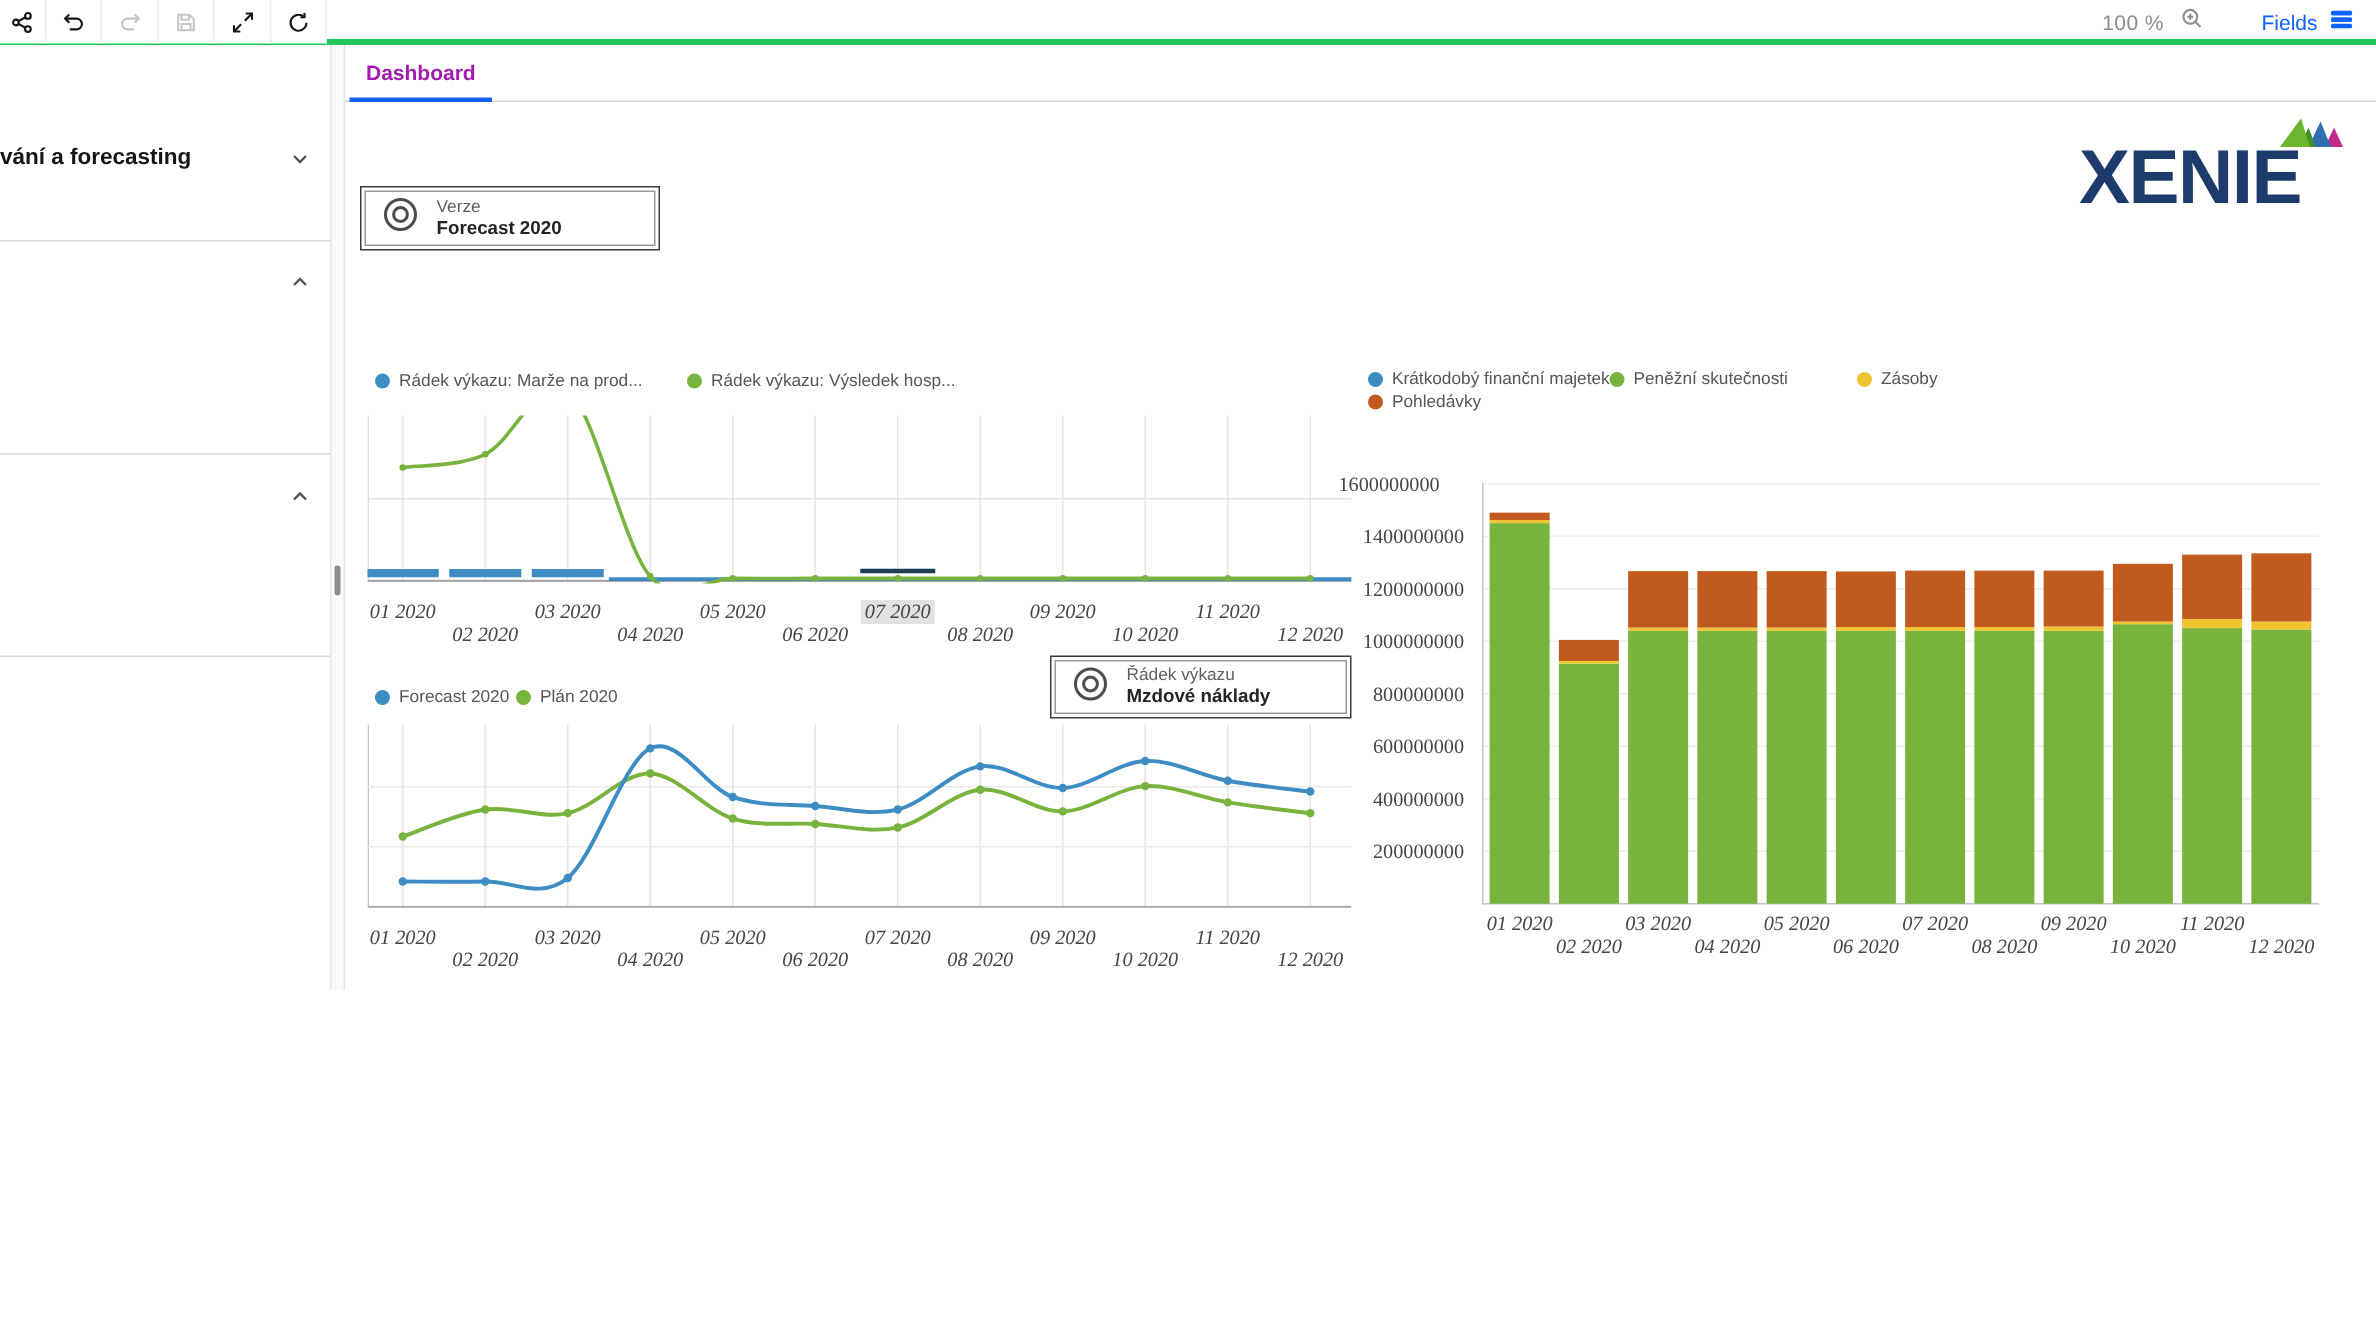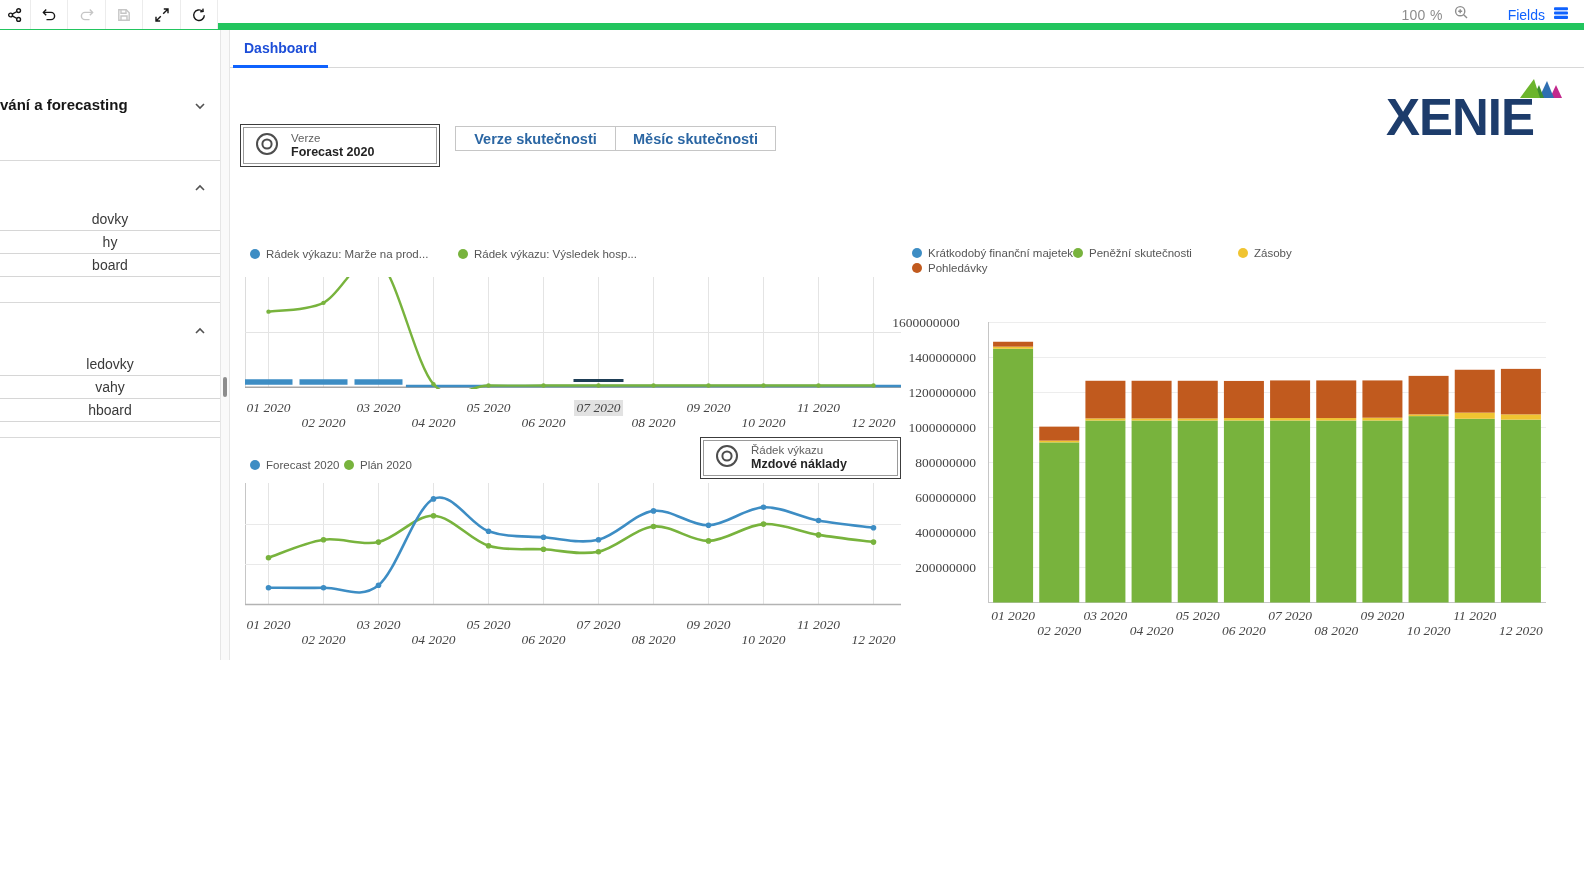--- a/index.html
+++ b/index.html
@@ -2,38 +2,38 @@
 <html><head>
 <meta charset="utf-8">
 <style>
   * { box-sizing: border-box; }
   html,body { margin:0; padding:0; }
   body {
     width:1584px; height:891px; position:relative; overflow:hidden;
     background:#fff; font-family:"Liberation Sans", sans-serif; color:#161616;
   }
   
-  .toolbar { position:absolute; left:0; top:0; width:1584px; height:30px; background:#fff; border-bottom:7px solid #22c55e; }
+  .toolbar { position:absolute; left:0; top:0; width:1584px; height:30px; background:#fff; border-bottom:4px solid #22c55e; }
   .tb-btn { position:absolute; top:0; height:29px; display:flex; align-items:center; justify-content:center; border-right:1px solid #ececec; background:#fff; cursor:pointer; }
   .tb-btn svg { display:block; }
   .tb-right { position:absolute; right:14px; top:0; height:29px; display:flex; align-items:center; gap:10px; }
   .zoom-level { font-size:14px; color:#8d8d8d; letter-spacing:.3px; }
   .fields-btn { display:flex; align-items:center; gap:7px; color:#0f62fe; font-size:14px; cursor:pointer; margin-left:28px; }
   
   .sidebar { position:absolute; left:0; top:30px; width:220px; bottom:0; background:#fff;text-align:center; }
   .sb-header { position:absolute; left:0; top:66px; font-size:15px; font-weight:700; color:#161616; white-space:nowrap; }
   .sb-chevron { position:absolute; left:192px; cursor:pointer; }
   .sb-divider { position:absolute; left:0; width:220px; border-top:1px solid #d9d9d9; }
   .sb-list { position:absolute; left:0; width:220px; }
   .sb-item { height:23px; line-height:22px; font-size:14px; color:#3a3a3a; border-bottom:1px solid #d6d6d6; white-space:nowrap; cursor:pointer; }
   .scrollstrip { position:absolute; left:220px; top:30px; width:10px; height:630px; background:#fafafa; border-left:1px solid #e6e6e6; border-right:1px solid #e6e6e6; }
   .scrollthumb { position:absolute; left:2px; top:347px; width:4px; height:20px; background:#8d8d8d; border-radius:2px; }
   
   .tabbar { position:absolute; left:230px; top:30px; right:0; height:38px; background:#fff; border-bottom:1px solid #d8d8d8; }
-  .tab { position:absolute; left:3px; top:0; height:38px; padding:0 11px; display:flex; align-items:center; font-size:14px; font-weight:700; color:#1d4ed8; border-bottom:3px solid #0f62fe; cursor:pointer; }
+  .tab { position:absolute; left:3px; top:0; height:38px; padding:0 11px; display:flex; align-items:center; font-size:14px; font-weight:700; color:#a21caf; border-bottom:3px solid #0f62fe; cursor:pointer; }
   
   .filter-card { position:absolute; background:#fff; border:1px solid #3c3c3c; display:flex; align-items:center; }
   .filter-card::after { content:''; position:absolute; inset:2px; border:1px solid #9a9a9a; pointer-events:none; }
   .fc-icon { margin-left:13px; flex:0 0 auto; }
   .fc-text { margin-left:11px; line-height:1.15; }
   .fc-label { font-size:11.5px; color:#5f5f5f; }
   .fc-value { font-size:12.5px; font-weight:700; color:#242424; }
   
   .info-table { position:absolute; left:455px; top:126px; border-collapse:collapse; background:#fff; }
   .info-table th { width:160px; height:24px; border:1px solid #c6c6c6; color:#2b66a3; font-weight:700; font-size:14.5px; text-align:center; padding:0 6px; }
@@ -143,34 +143,24 @@
 
 <div class="sidebar">
   <div class="sb-header">vání a forecasting</div>
   <span class="sb-chevron" style="top:68px"><svg width="16" height="16" viewBox="0 0 16 16">
         <polyline points="4,6 8,10 12,6" fill="none" stroke="#525252" stroke-width="1.6"></polyline>
       </svg></span>
   <div class="sb-divider" style="top:130px"></div>
   <span class="sb-chevron" style="top:150px"><svg width="16" height="16" viewBox="0 0 16 16">
         <polyline points="4,10 8,6 12,10" fill="none" stroke="#525252" stroke-width="1.6"></polyline>
       </svg></span>
-  <div class="sb-list" style="top:178px">
-    <div class="sb-item">dovky</div>
-    <div class="sb-item">hy</div>
-    <div class="sb-item">board</div>
-  </div>
   <div class="sb-divider" style="top:272px"></div>
   <span class="sb-chevron" style="top:293px"><svg width="16" height="16" viewBox="0 0 16 16">
         <polyline points="4,10 8,6 12,10" fill="none" stroke="#525252" stroke-width="1.6"></polyline>
       </svg></span>
-  <div class="sb-list" style="top:323px">
-    <div class="sb-item">ledovky</div>
-    <div class="sb-item">vahy</div>
-    <div class="sb-item">hboard</div>
-  </div>
   <div class="sb-divider" style="top:407px"></div>
 </div>
 <div class="scrollstrip">
   <div class="scrollthumb"></div>
 </div>
 
 <div class="tabbar">
   <div class="tab">Dashboard</div>
 </div>
 
@@ -182,24 +172,20 @@
         </g>
       </svg></span>
   <span class="fc-text">
     <div class="fc-label">Verze</div>
     <div class="fc-value">Forecast 2020</div>
   </span>
 </div>
 
 <table class="info-table">
   <tbody>
-      <tr>
-    <th>Verze skutečnosti</th>
-    <th>Měsíc skutečnosti</th>
-  </tr>
 </tbody>
   </table>
 
 <div class="logo">
   <span class="logo-crown">
     <svg width="42" height="20" viewBox="0 0 42 20">
       <polygon points="30,20 36,7 42,20" fill="#C2298D"></polygon>
       <polygon points="19,20 27,3 34,20" fill="#2F6FB2"></polygon>
       <polygon points="13,20 19,7 24,20" fill="#3F8F2F"></polygon>
       <polygon points="0,20 14,1 20,20" fill="#6CB52D"></polygon>

